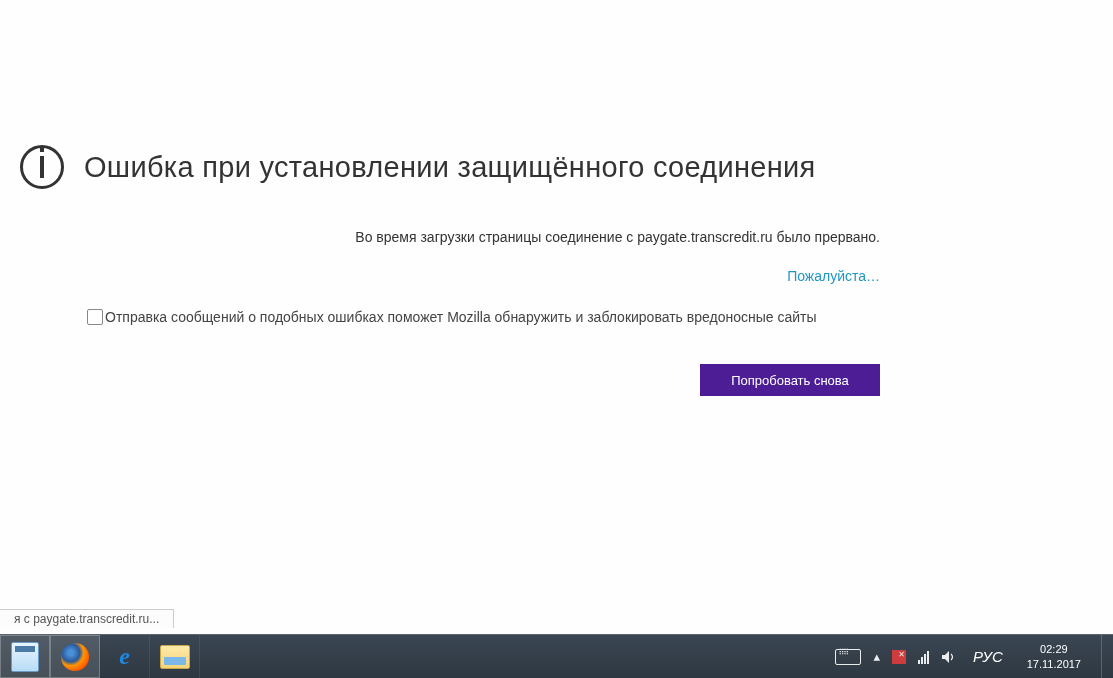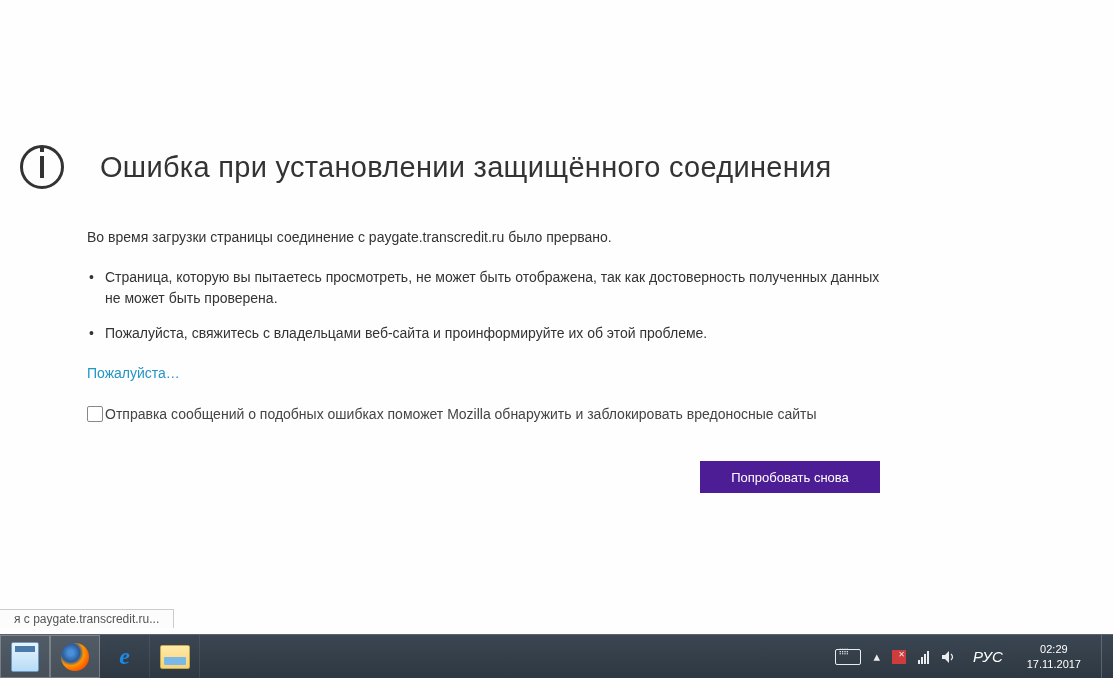--- a/index.html
+++ b/index.html
@@ -11,21 +11,21 @@
       position: relative;
       overflow: hidden;
     }
     .content-area {
       padding-top: 145px;
       padding-left: 20px;
     }
     .error-header {
       display: flex;
       align-items: center;
-      gap: 36px;
+      gap: 20px;
       margin-bottom: 40px;
     }
     .info-icon {
       width: 44px;
       height: 44px;
       border: 3px solid #333;
       border-radius: 50%;
       display: flex;
       align-items: center;
       justify-content: center;
@@ -48,20 +48,21 @@
     }
     .error-title {
       font-size: 29px;
       font-weight: 300;
       color: #333;
       letter-spacing: 0.3px;
     }
     .error-body {
       padding-left: 67px;
       max-width: 860px;
+      text-align: right;
     }
     .error-intro {
       font-size: 14px;
       color: #333;
       margin-bottom: 22px;
     }
     .error-list {
       list-style: none;
       margin-bottom: 20px;
     }
@@ -296,24 +297,20 @@
 <div class="content-area">
   <div class="error-header">
     <div class="info-icon">
       <div class="info-icon-inner"></div>
     </div>
     <h1 class="error-title">Ошибка при установлении защищённого соединения</h1>
   </div>
 
   <div class="error-body">
     <p class="error-intro">Во время загрузки страницы соединение с paygate.transcredit.ru было прервано.</p>
-    <ul class="error-list">
-      <li>Страница, которую вы пытаетесь просмотреть, не может быть отображена, так как достоверность полученных данных не может быть проверена.</li>
-      <li>Пожалуйста, свяжитесь с владельцами веб-сайта и проинформируйте их об этой проблеме.</li>
-    </ul>
     <a class="learn-more">Пожалуйста…</a>
     <div class="report-row">
       <div class="checkbox"></div>
       <span class="report-label">Отправка сообщений о подобных ошибках поможет Mozilla обнаружить и заблокировать вредоносные сайты</span>
     </div>
   </div>
 
   <div class="try-again-row">
     <button class="try-again-btn">Попробовать снова</button>
   </div>

